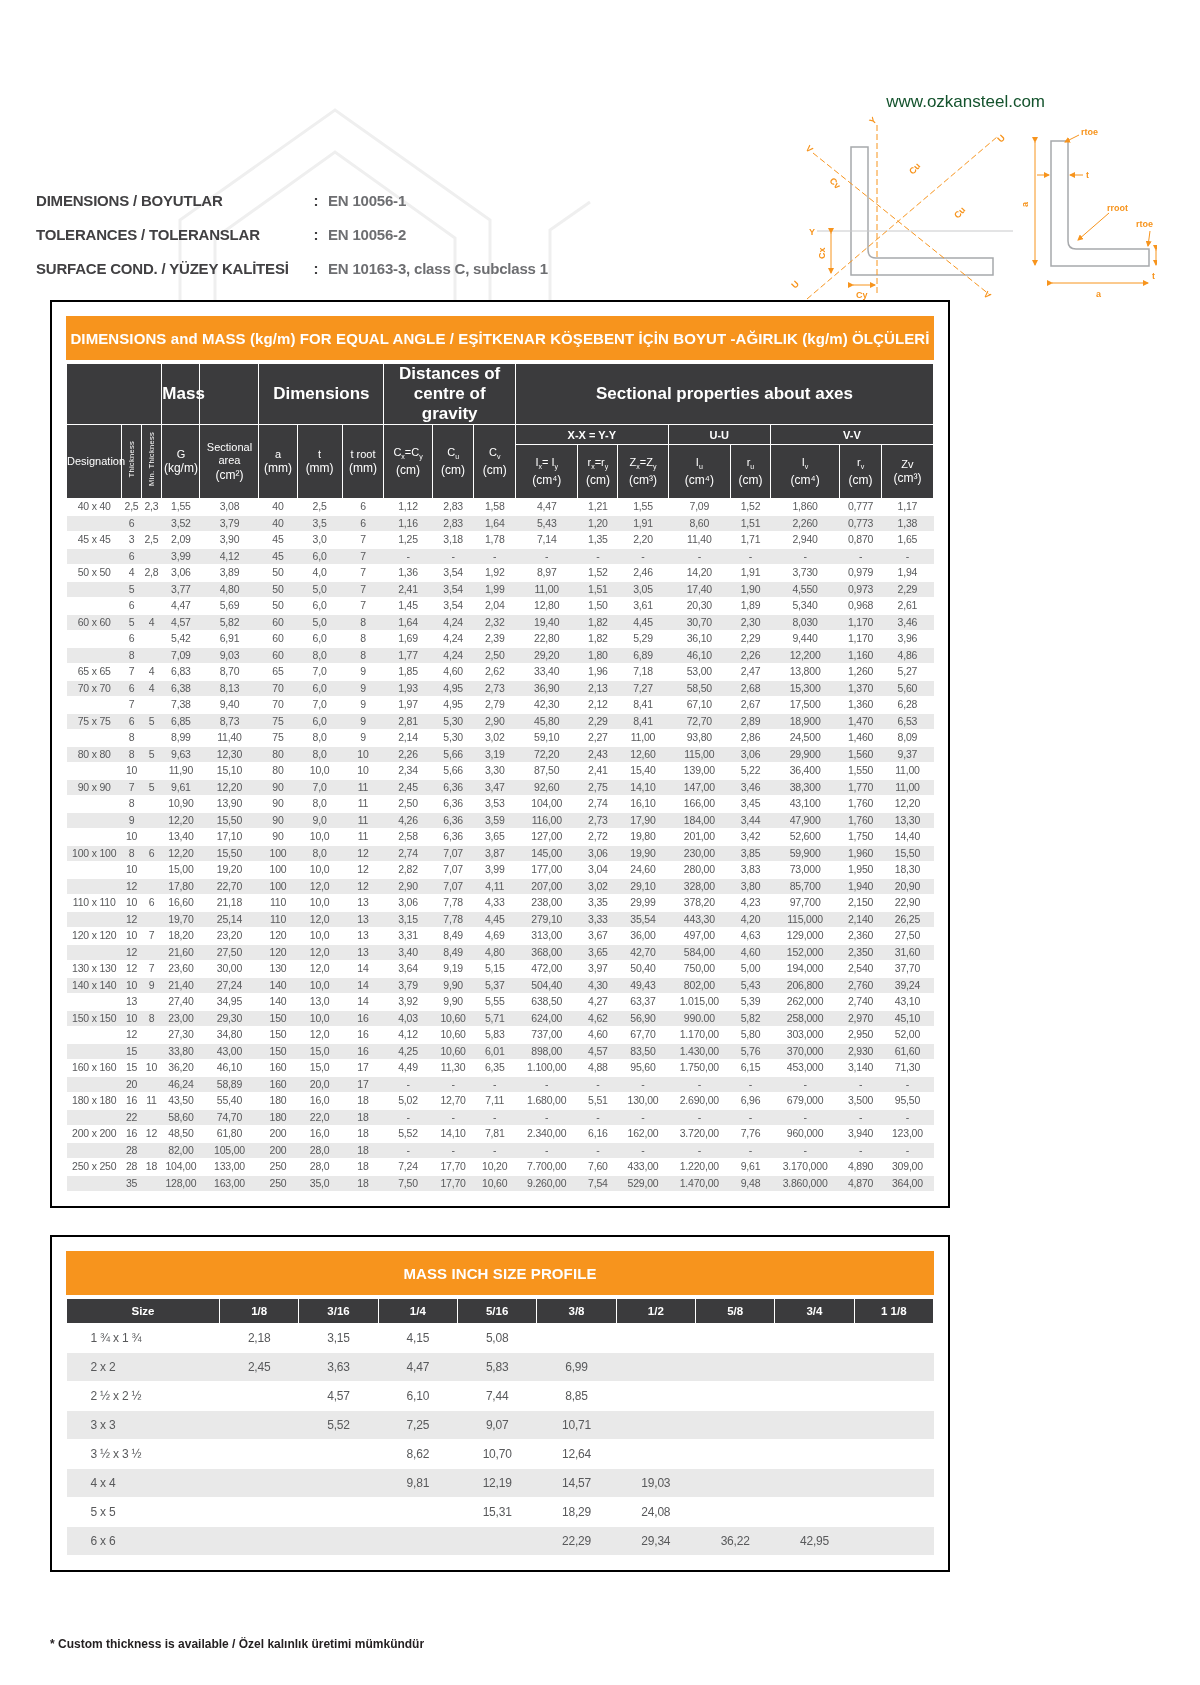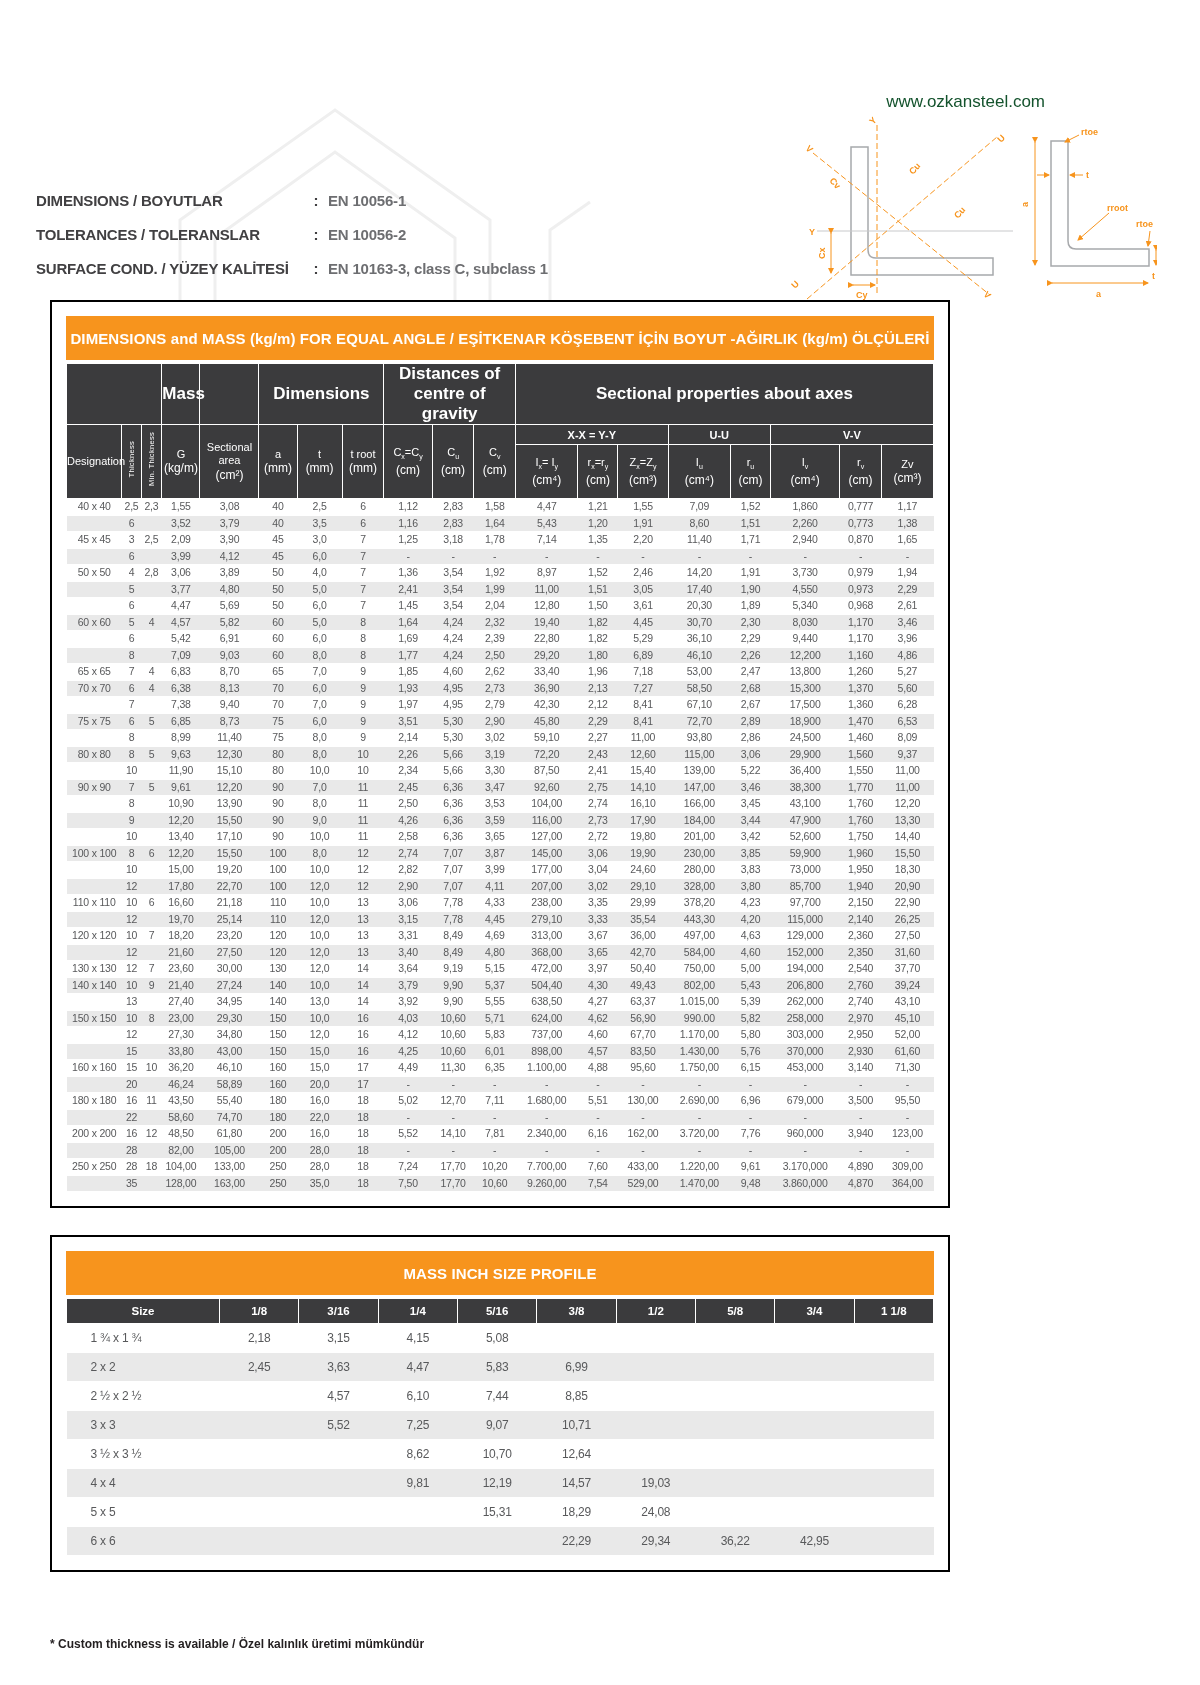--- a/index.html
+++ b/index.html
@@ -514,21 +514,21 @@
           </tr>
           <tr class="alt">
             <td class="first">75 x 75</td>
             <td>6</td>
             <td>5</td>
             <td>6,85</td>
             <td>8,73</td>
             <td>75</td>
             <td>6,0</td>
             <td>9</td>
-            <td>3,51</td>
+            <td>2,81</td>
             <td>5,30</td>
             <td>2,90</td>
             <td>45,80</td>
             <td>2,29</td>
             <td>8,41</td>
             <td>72,70</td>
             <td>2,89</td>
             <td>18,900</td>
             <td>1,470</td>
             <td>6,53</td>

